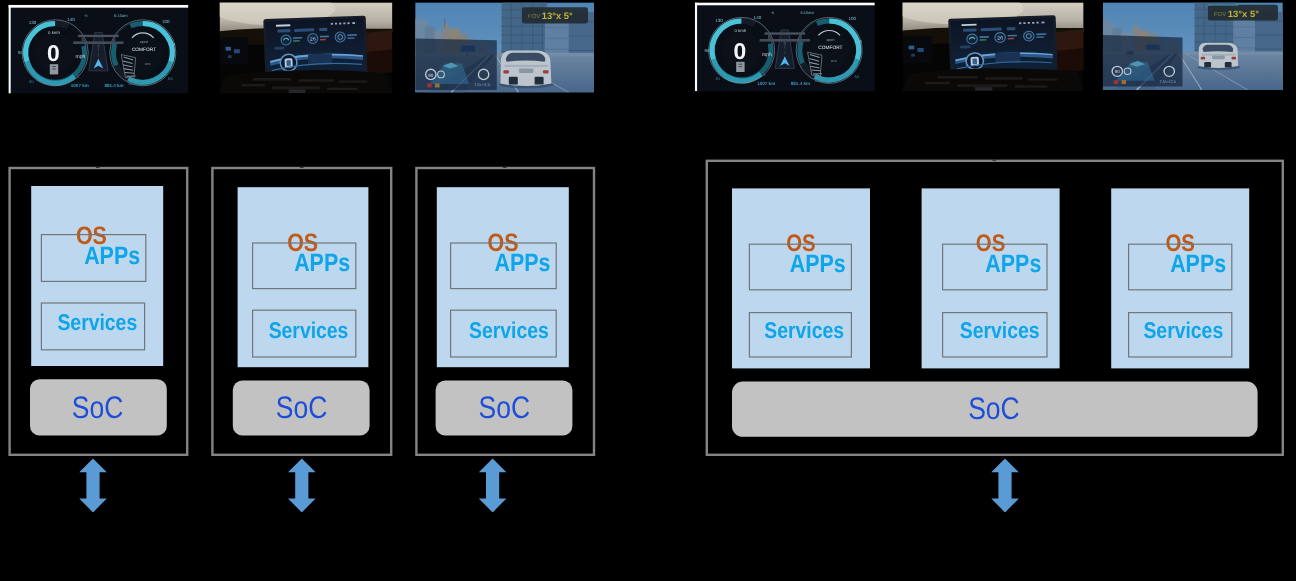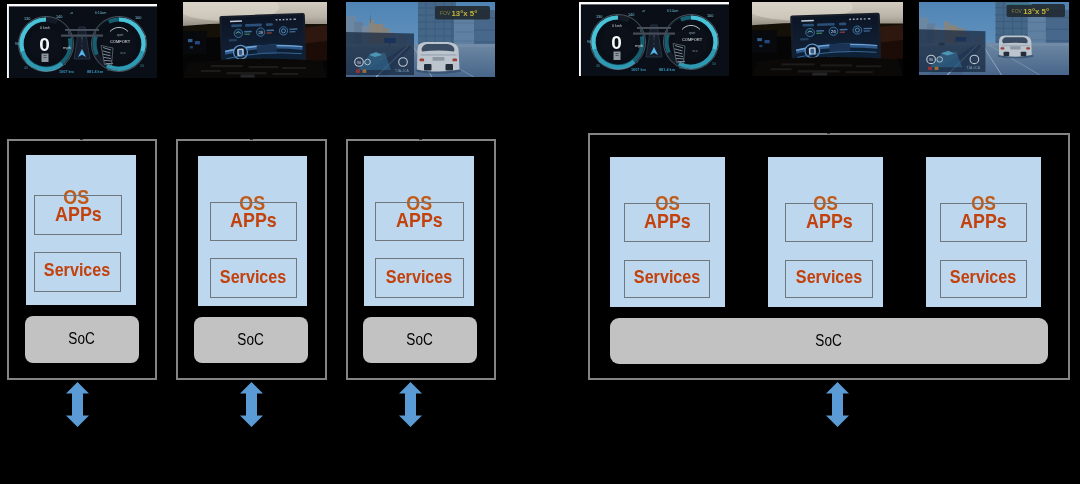--- a/index.html
+++ b/index.html
@@ -1,28 +1,28 @@
 <!DOCTYPE html>
 <html><head>
 <meta charset="utf-8">
 <style>
   html,body{margin:0;padding:0;background:#000;}
   #stage{will-change:transform;position:relative;width:1080px;height:484px;background:#000;overflow:hidden;
          font-family:"Liberation Sans",sans-serif;}
   .obox{position:absolute;box-sizing:border-box;border:2.5px solid #848484;}
   .os{position:absolute;background:#BDD7EE;}
   .ib{position:absolute;box-sizing:border-box;border:1.5px solid #70777c;
-      display:flex;align-items:center;justify-content:center;
-      font-weight:bold;color:#c2410c;}
+      display:flex;align-items:center;justify-content:flex-end;
+      font-weight:bold;color:#0ea5e9;}
   .ib span,.ostext span,.soc span{display:inline-block;transform:scaleX(0.85);white-space:nowrap;filter:opacity(0.999);}
   .ib span{position:relative;top:-1.5px;}
   .ostext{position:absolute;text-align:center;font-weight:bold;color:#C05A18;margin-top:24px;}
   .soc{position:absolute;background:#C2C2C2;border-radius:8px;
        display:flex;align-items:center;justify-content:center;
-       color:#000000;font-size:16px;}
+       color:#1d4ed8;font-size:26px;}
   .arrow{position:absolute;width:23px;height:45px;}
   .notch{position:absolute;width:3px;height:1.2px;background:#2f2f2f;}
   .pic{position:absolute;filter:blur(0.45px);}
 </style>
 </head>
 <body>
 <div id="stage">
 
   <div class="pic" id="pic1" style="left:7px;top:3.5px;width:150px;height:74px;"><svg width="150" height="74" viewBox="0 0 150 74" preserveAspectRatio="none">
     <rect width="150" height="74" fill="#0a0e17"></rect>

